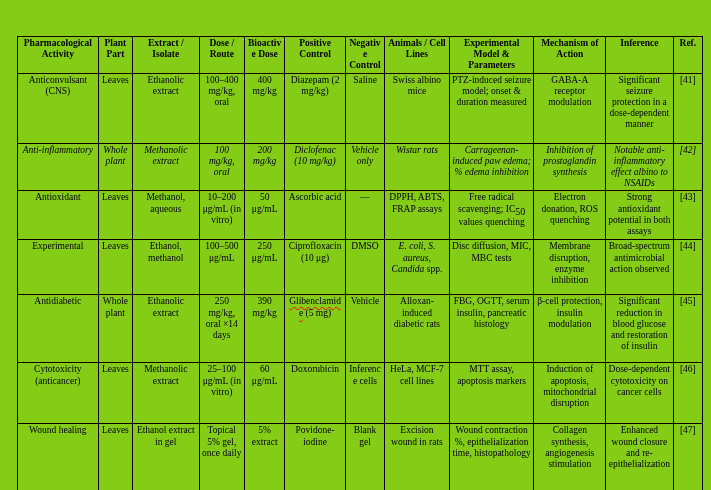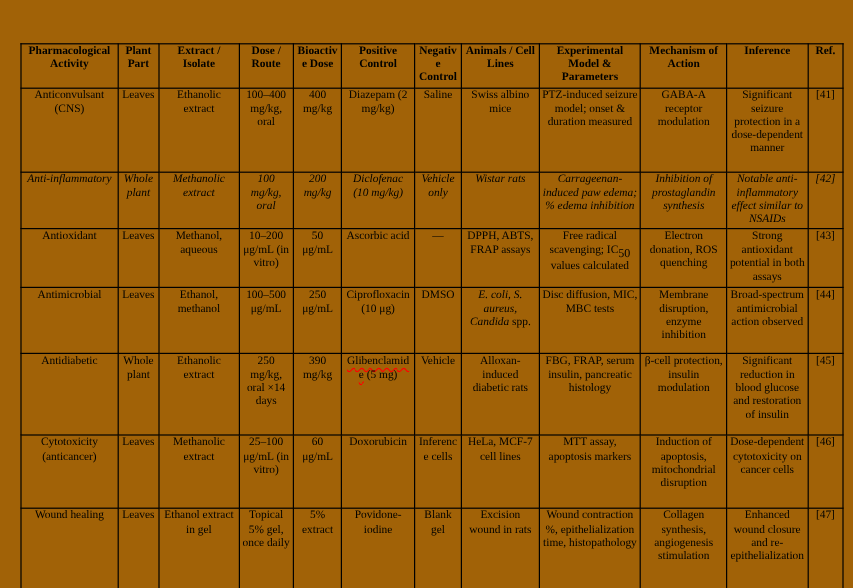--- a/index.html
+++ b/index.html
@@ -1,21 +1,21 @@
 <!DOCTYPE html>
 <html><head>
 <meta charset="utf-8">
 <style>
   html,body{margin:0;padding:0;}
   body{
     width:711px;height:490px;background:#ffffff;
     font-family:"Liberation Serif","DejaVu Serif",serif;
     color:#000000;
   }
-  .page{position:relative;width:711px;height:490px;overflow:hidden;background:#a16207;}
+  .page{position:relative;width:711px;height:490px;overflow:hidden;background:#84cc16;}
   table.doc-table{
     position:absolute;left:17px;top:36px;width:686px;
     border-collapse:collapse;table-layout:fixed;
   }
   .doc-table th,.doc-table td{
     border:1px solid #000000;
     vertical-align:top;text-align:center;
     padding:1px 2px;
     font-size:9.5px;line-height:1.18;
     overflow-wrap:break-word;word-wrap:break-word;
@@ -93,39 +93,39 @@
         <td>Anti-inflammatory</td>
         <td>Whole plant</td>
         <td>Methanolic extract</td>
         <td>100 mg/kg, oral</td>
         <td>200 mg/kg</td>
         <td>Diclofenac (10 mg/kg)</td>
         <td>Vehicle only</td>
         <td>Wistar rats</td>
         <td>Carrageenan-induced paw edema; % edema inhibition</td>
         <td>Inhibition of prostaglandin synthesis</td>
-        <td>Notable anti-inflammatory effect similar to NSAIDs</td>
+        <td>Notable anti-inflammatory effect albino to NSAIDs</td>
         <td>[42]</td>
       </tr>
       <tr>
         <td>Antioxidant</td>
         <td>Leaves</td>
         <td>Methanol, aqueous</td>
         <td>10–200 μg/mL (in vitro)</td>
         <td>50 μg/mL</td>
         <td>Ascorbic acid</td>
         <td>—</td>
         <td>DPPH, ABTS, FRAP assays</td>
-        <td><span>Free radical scavenging; IC</span><sub class="ic">50</sub><span> values calculated</span></td>
+        <td><span>Free radical scavenging; IC</span><sub class="ic">50</sub><span> values quenching</span></td>
         <td>Electron donation, ROS quenching</td>
         <td>Strong antioxidant potential in both assays</td>
         <td>[43]</td>
       </tr>
       <tr>
-        <td>Antimicrobial</td>
+        <td>Experimental</td>
         <td>Leaves</td>
         <td>Ethanol, methanol</td>
         <td>100–500 μg/mL</td>
         <td>250 μg/mL</td>
         <td>Ciprofloxacin (10 μg)</td>
         <td>DMSO</td>
         <td><span class="it">E. coli, S. aureus, Candida</span><span> spp.</span></td>
         <td>Disc diffusion, MIC, MBC tests</td>
         <td>Membrane disruption, enzyme inhibition</td>
         <td>Broad-spectrum antimicrobial action observed</td>
@@ -133,21 +133,21 @@
       </tr>
       <tr>
         <td>Antidiabetic</td>
         <td>Whole plant</td>
         <td>Ethanolic extract</td>
         <td>250 mg/kg, oral ×14 days</td>
         <td>390 mg/kg</td>
         <td><span class="sq">Glibenclamide</span><span> (5 mg)</span></td>
         <td>Vehicle</td>
         <td>Alloxan-induced diabetic rats</td>
-        <td>FBG, FRAP, serum insulin, pancreatic histology</td>
+        <td>FBG, OGTT, serum insulin, pancreatic histology</td>
         <td>β-cell protection, insulin modulation</td>
         <td>Significant reduction in blood glucose and restoration of insulin</td>
         <td>[45]</td>
       </tr>
       <tr>
         <td>Cytotoxicity (anticancer)</td>
         <td>Leaves</td>
         <td>Methanolic extract</td>
         <td>25–100 μg/mL (in vitro)</td>
         <td>60 μg/mL</td>

